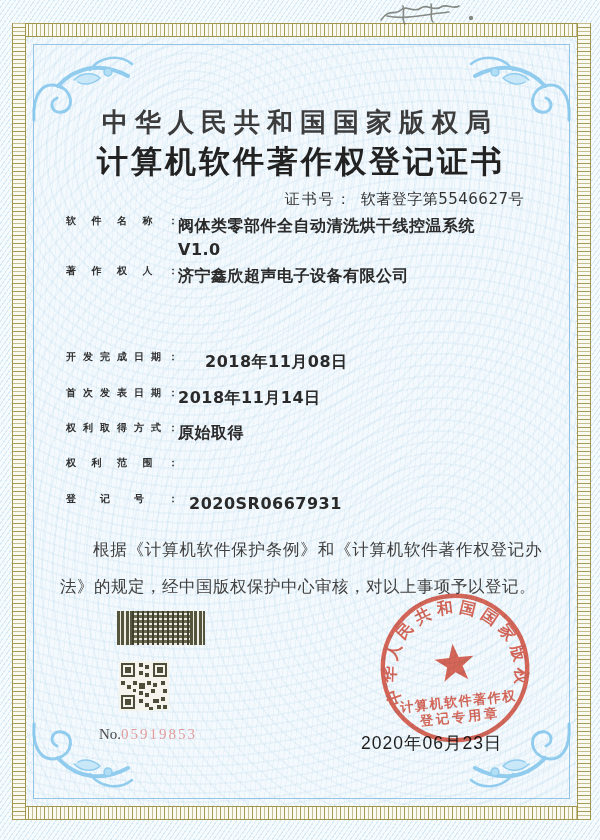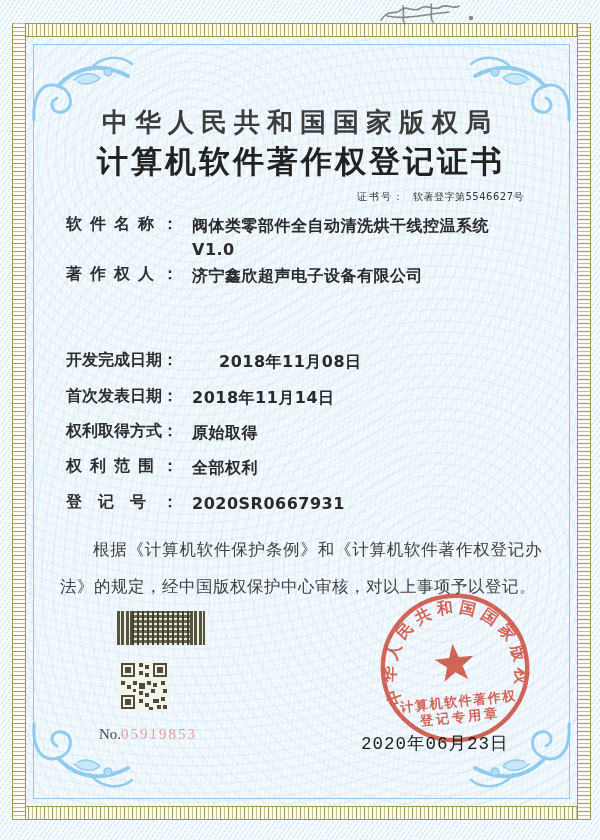--- a/index.html
+++ b/index.html
@@ -51,36 +51,36 @@
     font-family:"Liberation Serif","DejaVu Serif",serif;
     font-size:26px;font-weight:600;letter-spacing:7px;color:#3c3c3c;white-space:nowrap;
   }
   .cert-title{
     position:absolute;left:2px;right:0;top:141px;text-align:center;
     font-family:"Liberation Serif","DejaVu Serif",serif;
     font-size:31px;font-weight:700;letter-spacing:3px;color:#222;white-space:nowrap;
   }
   .cert-no{
     position:absolute;right:76px;top:190px;
-    font-size:10px;color:#333;letter-spacing:.5px;white-space:nowrap;
+    font-size:15px;color:#333;letter-spacing:.5px;white-space:nowrap;
   }
   .cert-no .lbl{letter-spacing:2px;margin-right:8px;}
   .fields{position:absolute;left:66px;top:0;width:480px;}
   .frow{position:absolute;left:0;display:flex;align-items:flex-start;}
   .frow .flabel{
     display:inline-block;width:112px;
-    font-size:16px;font-weight:600;color:#2e2e2e;
+    font-size:10px;font-weight:600;color:#2e2e2e;
     text-align:justify;text-align-last:justify;white-space:nowrap;
   }
   .frow .fvalue{
-    margin-left:14px;width:348px;
+    width:348px;
     font-size:16px;font-weight:600;color:#2a2a2a;line-height:24px;letter-spacing:.5px;
   }
   .r0{top:214px;} .r1{top:264px;} .r2{top:350px;gap:27px;} .r3{top:386px;}
-  .r4{top:421px;} .r5{top:456px;} .r6{top:492px;}
+  .r4{top:421px;} .r5{top:456px;} .r6{top:492px;gap:11px;}
   .statement{
     position:absolute;left:60px;top:531px;width:482px;
     font-size:16.5px;font-weight:500;color:#404040;
     line-height:37px;letter-spacing:.5px;text-indent:2em;text-align:justify;
   }
   
   .barcode{position:absolute;left:117px;top:611px;width:88px;height:34px;display:flex;}
   .barcode .bc-left,.barcode .bc-right{
     width:15px;height:100%;
     background:repeating-linear-gradient(90deg,#55543c 0 3px,#eeeee4 3px 4.5px,#55543c 4.5px 7px,#eeeee4 7px 9px);
@@ -92,21 +92,21 @@
       repeating-linear-gradient(0deg, rgba(246,246,238,.9) 0 2px, transparent 2px 5px);
   }
   .qr{position:absolute;left:119px;top:661px;width:50px;height:50px;}
   .serial{
     position:absolute;left:99px;top:726px;white-space:nowrap;
     font-family:"Liberation Serif","DejaVu Serif",serif;font-size:15px;color:#4a4a4a;
   }
   .serial .num{color:#e39c9c;letter-spacing:2px;margin-left:0;}
   .issue-date{
     position:absolute;left:361px;top:731px;white-space:nowrap;
-    font-family:Liberation Mono, monospace;
+    font-family:Liberation Sans, sans-serif;
     font-size:17.5px;color:#1e1e1e;letter-spacing:1px;
   }
   .seal{
     position:absolute;left:377px;top:590px;width:156px;height:156px;
     transform:rotate(-6deg);opacity:.88;mix-blend-mode:multiply;z-index:5;
   }
   .handwriting{position:absolute;left:375px;top:0;width:110px;height:34px;opacity:.8;}
 </style>
 </head>
 <body>
@@ -191,21 +191,20 @@
   <div class="frow r3">
     <span class="flabel">首次发表日期：</span>
     <span class="fvalue">2018年11月14日</span>
   </div>
   <div class="frow r4">
     <span class="flabel">权利取得方式：</span>
     <span class="fvalue">原始取得</span>
   </div>
   <div class="frow r5">
     <span class="flabel">权利范围：</span>
-    <span class="fvalue">全部权利</span>
   </div>
   <div class="frow r6">
     <span class="flabel">登记号：</span>
     <span class="fvalue">2020SR0667931</span>
   </div>
 </div>
 
 <div class="statement">根据《计算机软件保护条例》和《计算机软件著作权登记办法》的规定，经中国版权保护中心审核，对以上事项予以登记。</div>
 
 <div class="barcode">

